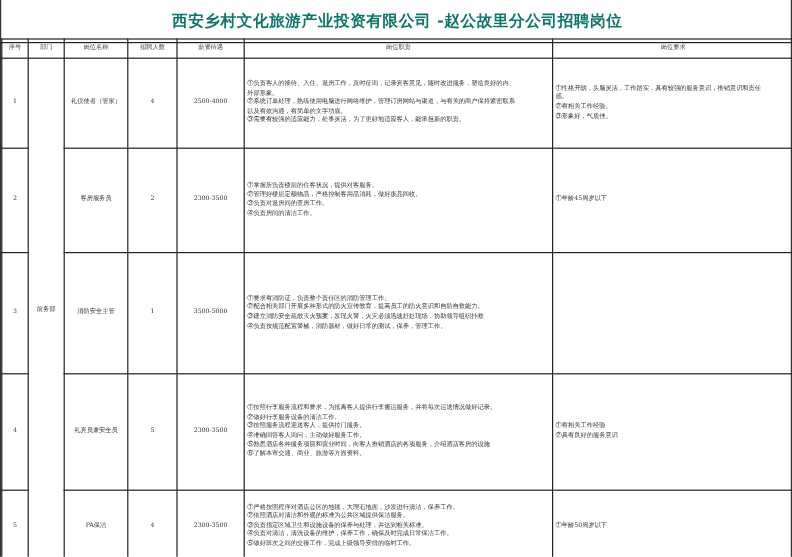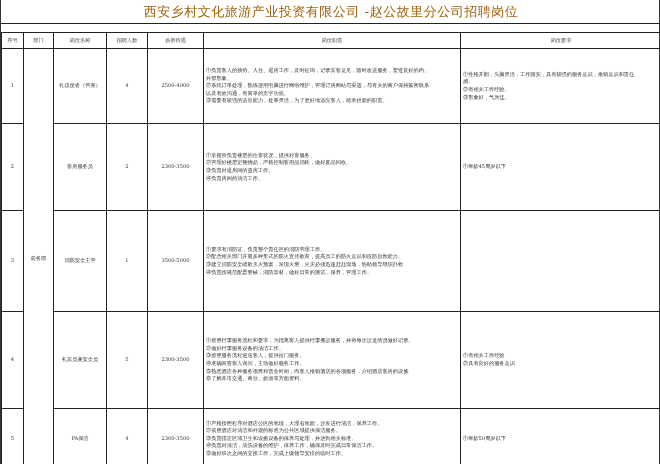--- a/index.html
+++ b/index.html
@@ -1,18 +1,18 @@
 <!DOCTYPE html>
 <html><head>
   <meta charset="utf-8">
   <style>
     html, body { margin: 0; padding: 0; background: #ffffff; }
     body { width: 660px; height: 464px; overflow: hidden; position: relative; font-family: "DejaVu Serif", "Liberation Serif", serif; color: #222; }
     .sheet { position: absolute; left: 0; top: 0; width: 660px; height: 470px; border-left: 1px solid #333; border-right: 1px solid #333; box-sizing: border-box; }
-    .title { position: absolute; left: 0; top: 0; width: 660px; height: 24px; display: flex; align-items: center; justify-content: center; font-family: "DejaVu Sans", "Liberation Sans", sans-serif; font-weight: normal; font-size: 13px; color: #a16207; letter-spacing: 0.5px; border-bottom: 1.5px solid #222; box-sizing: border-box; }
+    .title { position: absolute; left: 0; top: 0; width: 660px; height: 36px; display: flex; align-items: center; justify-content: center; font-family: "DejaVu Sans", "Liberation Sans", sans-serif; font-weight: bold; font-size: 13px; color: #0f766e; letter-spacing: 0.5px; border-bottom: 1.5px solid #222; box-sizing: border-box; }
     table.grid { position: absolute; left: 0; top: 32px; border-collapse: collapse; table-layout: fixed; width: 660px; }
     table.grid td, table.grid th { border: 1.3px solid #222; padding: 0; font-weight: normal; font-size: 5.2px; line-height: 1.45; color: #333; overflow: hidden; }
     table.grid th { height: 15px; text-align: center; vertical-align: middle; font-size: 5.2px; color: #444; }
     td.c { text-align: center; vertical-align: middle; }
     td.l { text-align: left; vertical-align: middle; padding-left: 2px !important; padding-right: 2px !important; }
     .pos { font-size: 5.6px; color: #333; }
     .line { display: block; white-space: nowrap; }
     .dept-cell { text-align: center; vertical-align: middle; }
   </style>
 </head>

